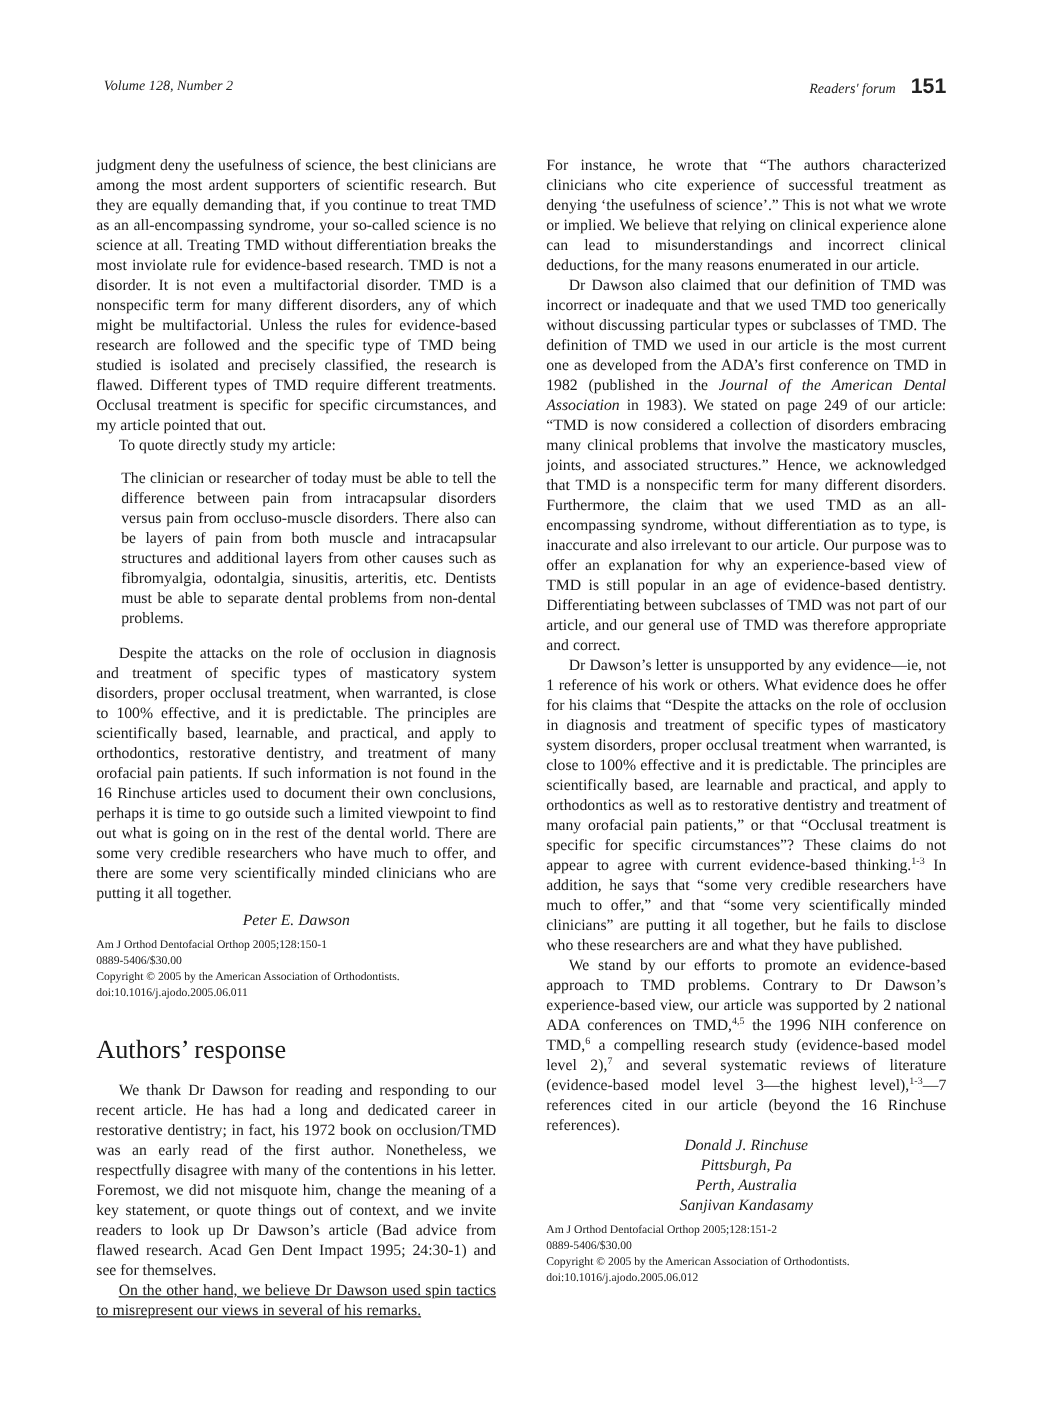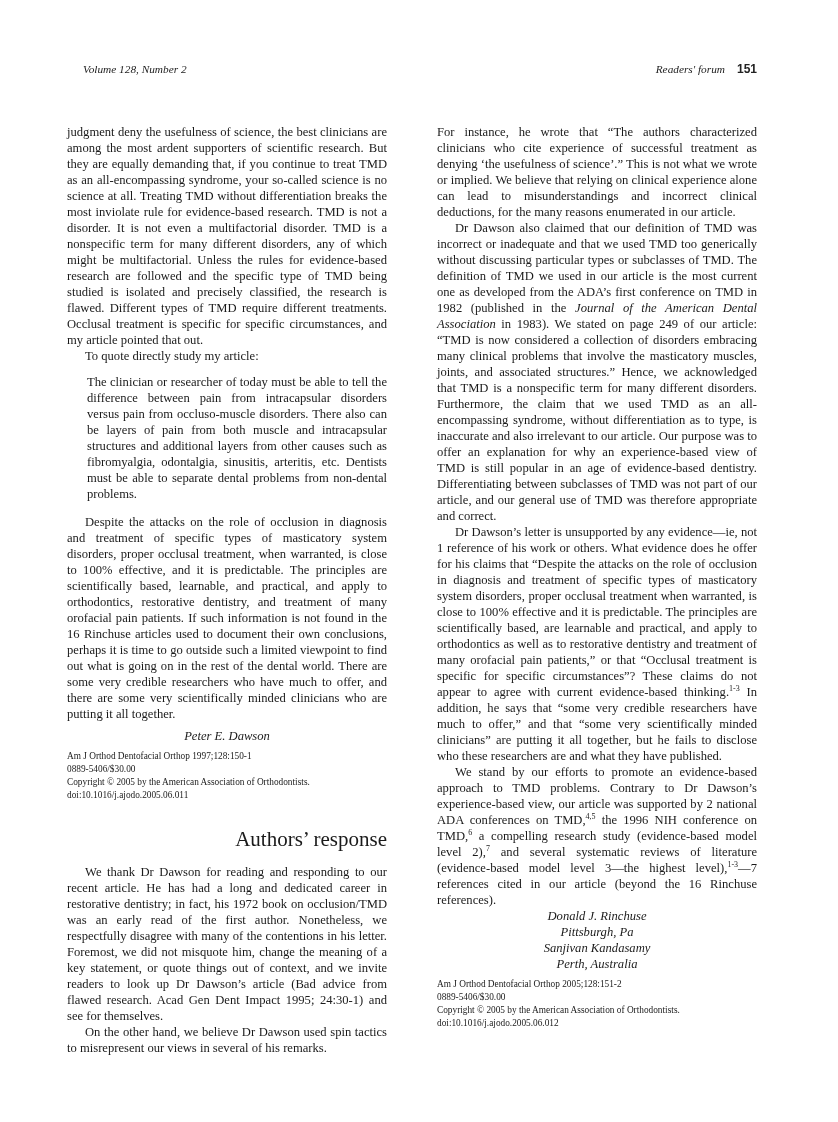--- a/index.html
+++ b/index.html
@@ -1,29 +1,29 @@
 <!DOCTYPE html>
 <html><head>
 <meta charset="utf-8">
 <style>
   html, body { margin: 0; padding: 0; background: #ffffff; }
   body { width: 838px; height: 1122px; position: relative; overflow: hidden; color: #1a1a1a; font-family: "Liberation Serif", serif; }
   .header { position: absolute; top: 62px; left: 83px; width: 674px; font-style: italic; font-size: 11.3px; line-height: 14px; color: #222; }
   .header .left { position: absolute; left: 0; top: 0; }
   .header .right { position: absolute; right: 0; top: 0; }
-  .header .pagenum { font-style: normal; font-weight: bold; font-family: "Liberation Sans", sans-serif; font-size: 12px; margin-left: 12px; }
+  .header .pagenum { font-style: normal; font-weight: bold; font-family: "Liberation Sans", sans-serif; font-size: 17px; margin-left: 12px; }
   .col { position: absolute; top: 124px; width: 320px; font-size: 12.6px; line-height: 16px; text-align: justify; }
-  .col.left { left: 67px; }
+  .col.left { left: 77px; }
   .col.right { left: 437px; }
   p { margin: 0; }
   p.indent { text-indent: 18px; }
   .blockquote { margin: 10px 0 12px 20px; text-align: justify; }
   .sig { text-align: center; font-style: italic; }
   .cite { font-size: 9.3px; line-height: 13px; margin-top: 6px; text-align: left; }
-  .section-title { font-size: 21px; line-height: 26px; margin: 24px 0 12px 0; text-align: right; }
+  .section-title { font-size: 21px; line-height: 26px; margin: 24px 0 12px 0; text-align: left; }
   sup { font-size: 8px; line-height: 0; }
   em { font-style: italic; }
 </style>
 </head>
 <body>
 
 <div class="header">
   <div class="left">
     <div>Volume 128, Number 2</div>
   </div>
@@ -32,38 +32,38 @@
   </div>
 </div>
 
 <div class="col left">
   <p>judgment deny the usefulness of science, the best clinicians are among the most ardent supporters of scientific research. But they are equally demanding that, if you continue to treat TMD as an all-encompassing syndrome, your so-called science is no science at all. Treating TMD without differentiation breaks the most inviolate rule for evidence-based research. TMD is not a disorder. It is not even a multifactorial disorder. TMD is a nonspecific term for many different disorders, any of which might be multifactorial. Unless the rules for evidence-based research are followed and the specific type of TMD being studied is isolated and precisely classified, the research is flawed. Different types of TMD require different treatments. Occlusal treatment is specific for specific circumstances, and my article pointed that out.</p>
   <p class="indent">To quote directly study my article:</p>
   <div class="blockquote">The clinician or researcher of today must be able to tell the difference between pain from intracapsular disorders versus pain from occluso-muscle disorders. There also can be layers of pain from both muscle and intracapsular structures and additional layers from other causes such as fibromyalgia, odontalgia, sinusitis, arteritis, etc. Dentists must be able to separate dental problems from non-dental problems.</div>
   <p class="indent">Despite the attacks on the role of occlusion in diagnosis and treatment of specific types of masticatory system disorders, proper occlusal treatment, when warranted, is close to 100% effective, and it is predictable. The principles are scientifically based, learnable, and practical, and apply to orthodontics, restorative dentistry, and treatment of many orofacial pain patients. If such information is not found in the 16 Rinchuse articles used to document their own conclusions, perhaps it is time to go outside such a limited viewpoint to find out what is going on in the rest of the dental world. There are some very credible researchers who have much to offer, and there are some very scientifically minded clinicians who are putting it all together.</p>
   <div class="sig" style="margin-top:6px;">Peter E. Dawson</div>
   <div class="cite">
-    <div>Am J Orthod Dentofacial Orthop 1997;128:150-1</div>
+    <div>Am J Orthod Dentofacial Orthop 2005;128:150-1</div>
     <div>0889-5406/$30.00</div>
     <div>Copyright © 2005 by the American Association of Orthodontists.</div>
     <div>doi:10.1016/j.ajodo.2005.06.011</div>
   </div>
   <div class="section-title">Authors’ response</div>
   <p class="indent">We thank Dr Dawson for reading and responding to our recent article. He has had a long and dedicated career in restorative dentistry; in fact, his 1972 book on occlusion/TMD was an early read of the first author. Nonetheless, we respectfully disagree with many of the contentions in his letter. Foremost, we did not misquote him, change the meaning of a key statement, or quote things out of context, and we invite readers to look up Dr Dawson’s article (Bad advice from flawed research. Acad Gen Dent Impact 1995; 24:30-1) and see for themselves.</p>
-  <p class="indent" style="overflow: hidden;">On the other hand, we believe Dr Dawson used spin tactics to misrepresent our views in several of his remarks.</p>
+  <p class="indent" style="overflow: hidden; text-decoration: underline;">On the other hand, we believe Dr Dawson used spin tactics to misrepresent our views in several of his remarks.</p>
 </div>
 
 <div class="col right">
   <p id="p2cont">For instance, he wrote that “The authors characterized clinicians who cite experience of successful treatment as denying ‘the usefulness of science’.” This is not what we wrote or implied. We believe that relying on clinical experience alone can lead to misunderstandings and incorrect clinical deductions, for the many reasons enumerated in our article.</p>
   <p class="indent"><span>Dr Dawson also claimed that our definition of TMD was incorrect or inadequate and that we used TMD too generically without discussing particular types or subclasses of TMD. The definition of TMD we used in our article is the most current one as developed from the ADA’s first conference on TMD in 1982 (published in the </span><em>Journal of the American Dental Association</em><span> in 1983). We stated on page 249 of our article: “TMD is now considered a collection of disorders embracing many clinical problems that involve the masticatory muscles, joints, and associated structures.” Hence, we acknowledged that TMD is a nonspecific term for many different disorders. Furthermore, the claim that we used TMD as an all-encompassing syndrome, without differentiation as to type, is inaccurate and also irrelevant to our article. Our purpose was to offer an explanation for why an experience-based view of TMD is still popular in an age of evidence-based dentistry. Differentiating between subclasses of TMD was not part of our article, and our general use of TMD was therefore appropriate and correct.</span></p>
   <p class="indent"><span>Dr Dawson’s letter is unsupported by any evidence—ie, not 1 reference of his work or others. What evidence does he offer for his claims that “Despite the attacks on the role of occlusion in diagnosis and treatment of specific types of masticatory system disorders, proper occlusal treatment when warranted, is close to 100% effective and it is predictable. The principles are scientifically based, are learnable and practical, and apply to orthodontics as well as to restorative dentistry and treatment of many orofacial pain patients,” or that “Occlusal treatment is specific for specific circumstances”? These claims do not appear to agree with current evidence-based thinking.</span><sup>1-3</sup><span> In addition, he says that “some very credible researchers have much to offer,” and that “some very scientifically minded clinicians” are putting it all together, but he fails to disclose who these researchers are and what they have published.</span></p>
   <p class="indent"><span>We stand by our efforts to promote an evidence-based approach to TMD problems. Contrary to Dr Dawson’s experience-based view, our article was supported by 2 national ADA conferences on TMD,</span><sup>4,5</sup><span> the 1996 NIH conference on TMD,</span><sup>6</sup><span> a compelling research study (evidence-based model level 2),</span><sup>7</sup><span> and several systematic reviews of literature (evidence-based model level 3—the highest level),</span><sup>1-3</sup><span>—7 references cited in our article (beyond the 16 Rinchuse references).</span></p>
   <div class="sig">Donald J. Rinchuse</div>
   <div class="sig">Pittsburgh, Pa</div>
+  <div class="sig">Perth, Australia</div>
   <div class="sig">Sanjivan Kandasamy</div>
-  <div class="sig">Perth, Australia</div>
   <div class="cite">
     <div>Am J Orthod Dentofacial Orthop 2005;128:151-2</div>
     <div>0889-5406/$30.00</div>
     <div>Copyright © 2005 by the American Association of Orthodontists.</div>
     <div>doi:10.1016/j.ajodo.2005.06.012</div>
   </div>
 </div>
 
 </body></html>

